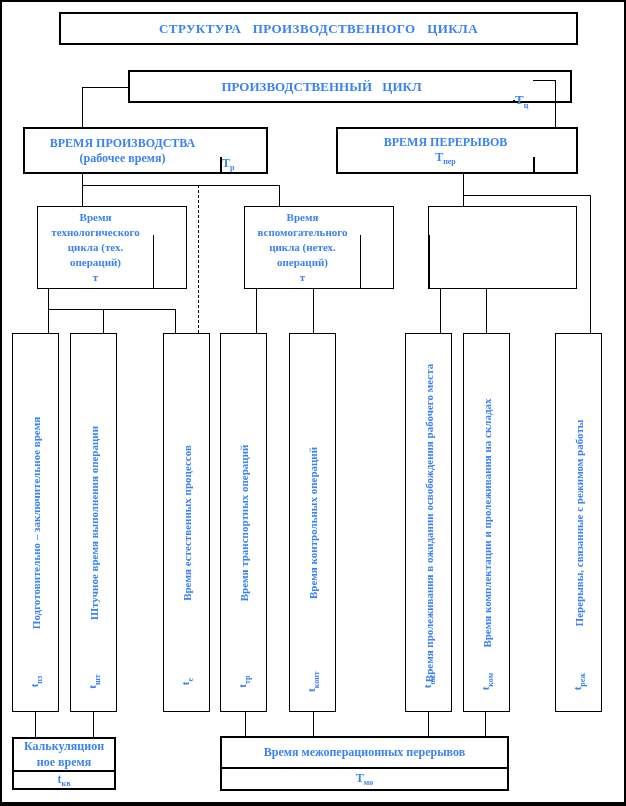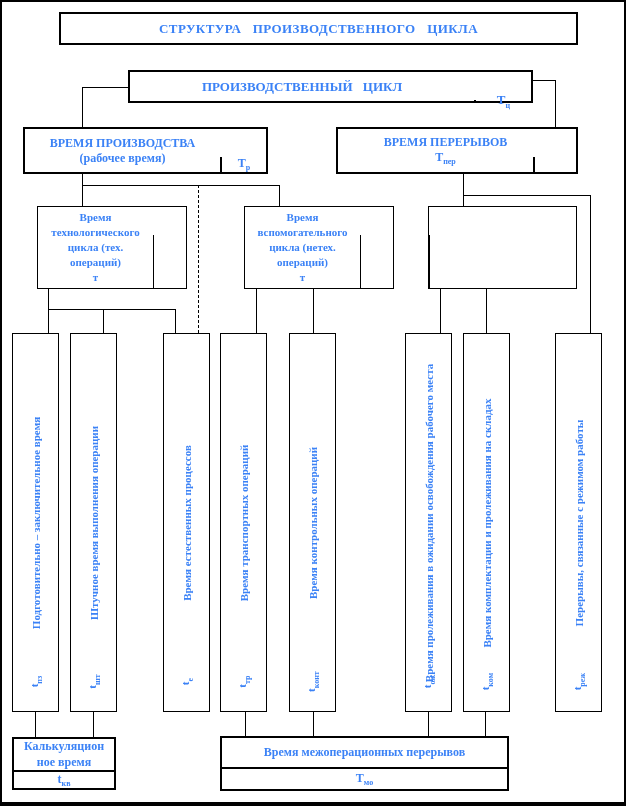--- a/index.html
+++ b/index.html
@@ -12,24 +12,24 @@
     font-weight:bold;
     color:#3b82f6;
     background:#fff;
     overflow:hidden;
   }
   .box{position:absolute;background:#fff;box-sizing:border-box;}
   .b2{border:2px solid #000;}
   .b1{border:1px solid #000;}
   .cellwrap{display:flex;width:100%;height:100%;}
   .maincell{flex:1;display:flex;flex-direction:column;align-items:center;justify-content:center;text-align:center;}
-  .sidecell{display:flex;align-items:center;justify-content:center;border-left:2px solid #000;box-sizing:border-box;margin-top:28px;}
+  .sidecell{display:flex;align-items:center;justify-content:flex-start;border-left:2px solid #000;box-sizing:border-box;margin-top:28px;}
   .sidecell.thin{border-left-width:1px;}
   .title-box{left:57px;top:10px;width:519px;height:33px;display:flex;align-items:center;justify-content:center;font-size:13px;word-spacing:8px;letter-spacing:.4px;}
-  .pc-box{left:126px;top:68px;width:405px;height:33px;font-size:13px;word-spacing:7px;}
+  .pc-box{left:126px;top:68px;width:444px;height:33px;font-size:13px;word-spacing:7px;}
   .vp-box{left:21px;top:125px;width:245px;height:47px;font-size:12px;}
   .vper-box{left:334px;top:125px;width:242px;height:47px;font-size:12px;padding-left:20px;}
   .mid-box{top:204px;height:83px;font-size:11px;line-height:1.35;}
   .tall-box{top:331px;height:379px;font-size:11px;}
   .vtext{position:absolute;left:50%;top:50%;width:340px;transform:translate(-50%,-50%) rotate(-90deg);text-align:center;line-height:1.3;}
   .vlabel{position:absolute;left:50%;bottom:22px;transform:translateX(-50%) rotate(-90deg);white-space:nowrap;font-size:11px;}
   .bot-box{font-size:12px;text-align:center;}
   .bot-row1{display:flex;flex-direction:column;align-items:center;justify-content:center;line-height:1.3;}
   .bot-row2{border-top:2px solid #000;display:flex;align-items:center;justify-content:center;}
   sub{font-size:8px;font-weight:bold;}

